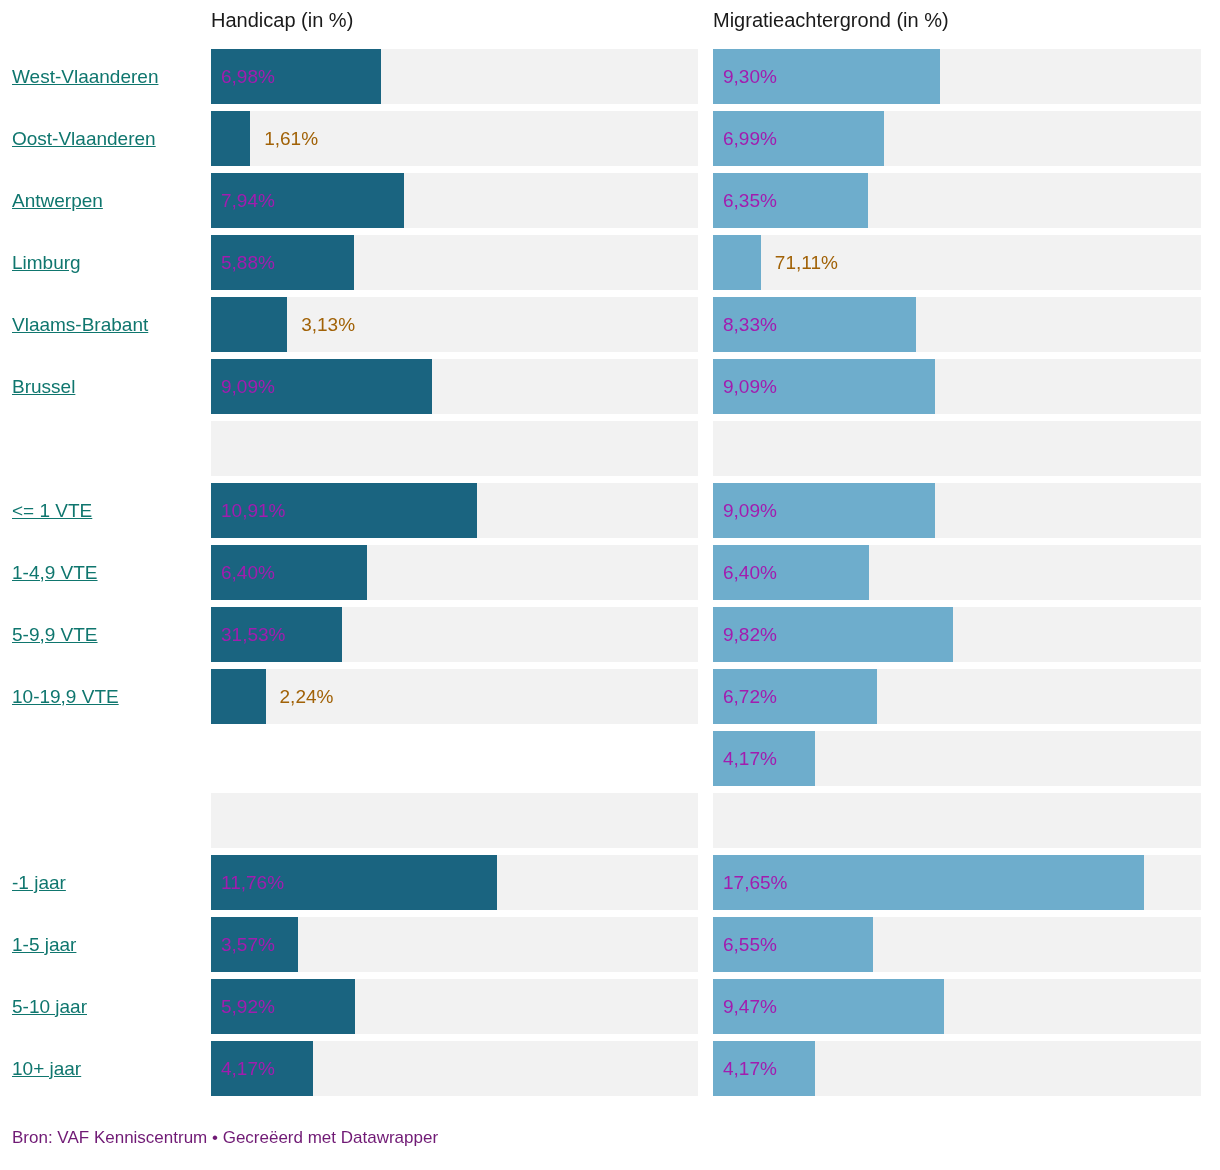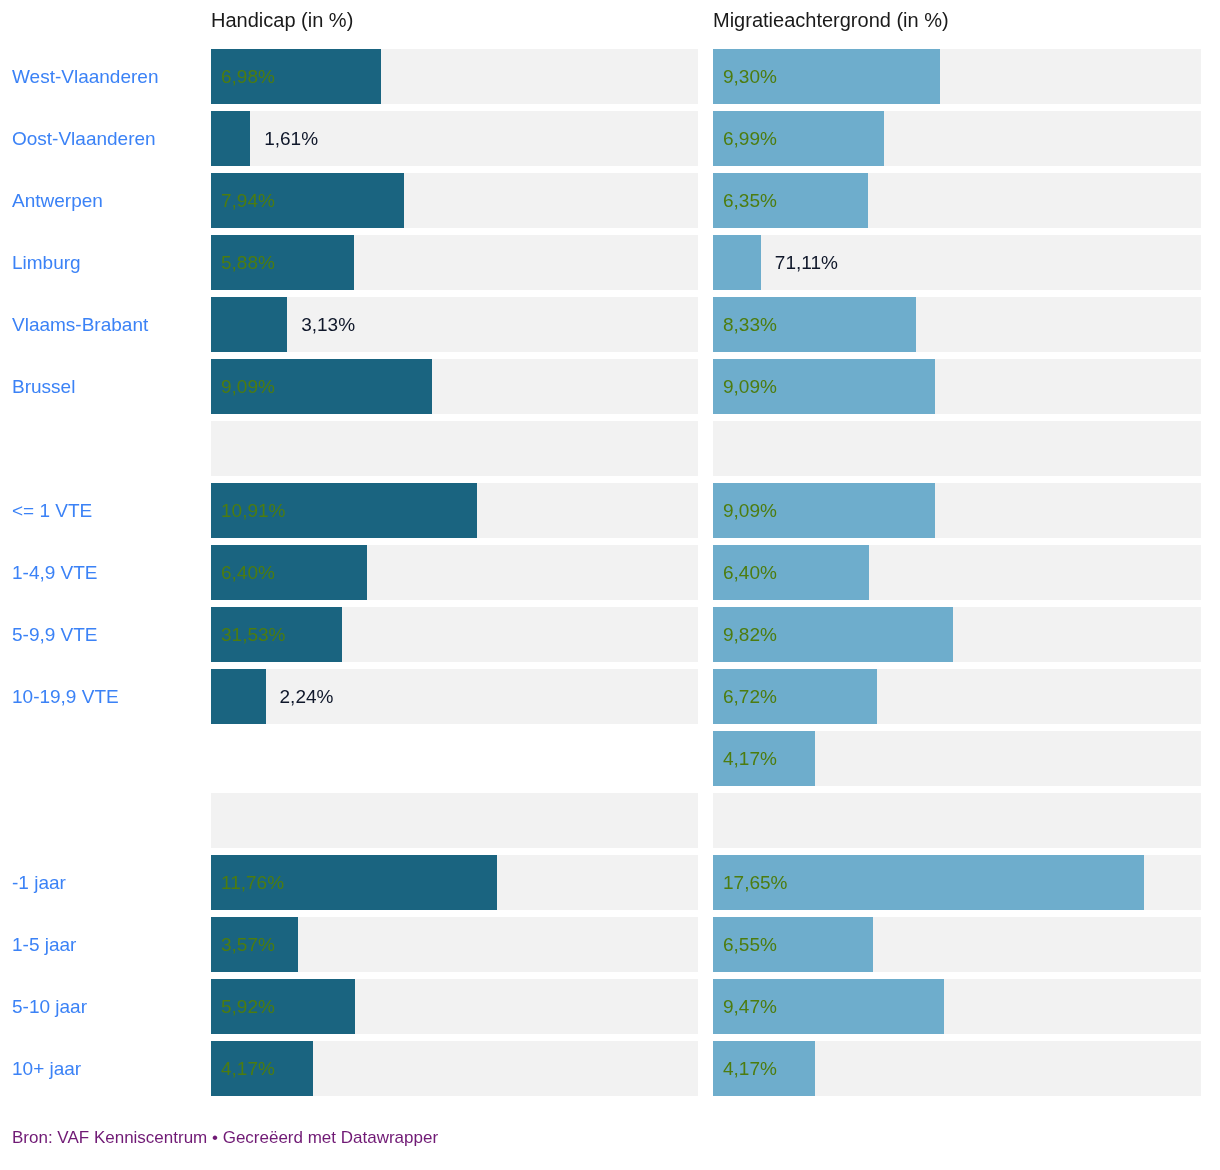--- a/index.html
+++ b/index.html
@@ -50,22 +50,23 @@
   .row-label {
     position: absolute;
     left: 12px;
     top: 0;
     width: 190px;
     height: 55px;
     display: flex;
     align-items: center;
     font-size: 19px;
     line-height: 22px;
-    color: #3b82f6;
-    white-space: nowrap;
+    color: #0f766e;
+    white-space: nowrap;
+    text-decoration: underline;
   }
 
   
   .track {
     position: absolute;
     top: 0;
     height: 55px;
     background: #f2f2f2;
   }
   .track.c0 { left: 211px; width: 487px; }
@@ -86,24 +87,24 @@
     top: 0;
     height: 55px;
     display: flex;
     align-items: center;
     font-size: 19px;
     line-height: 22px;
     white-space: nowrap;
   }
   .bar-value.inside {
     left: 10px;
-    color: #4d7c0f;
+    color: #a21caf;
   }
   .bar-value.outside {
-    color: #0f172a;
+    color: #a16207;
   }
 
   
   .footer {
     position: absolute;
     left: 12px;
     bottom: 22px;
     font-size: 17px;
     line-height: 20px;
     color: #701a75;

